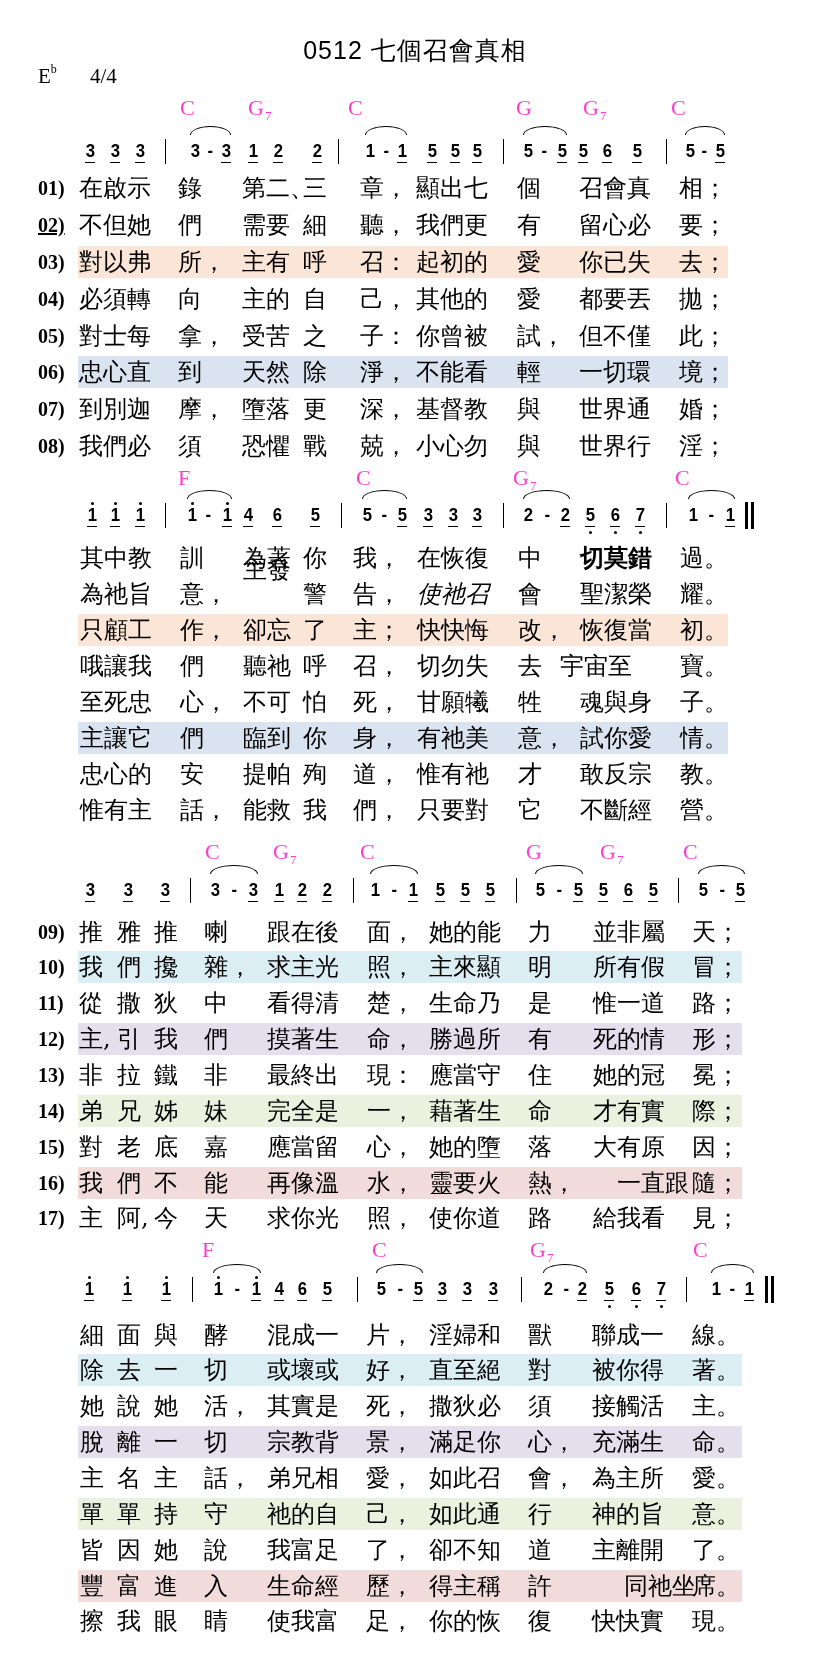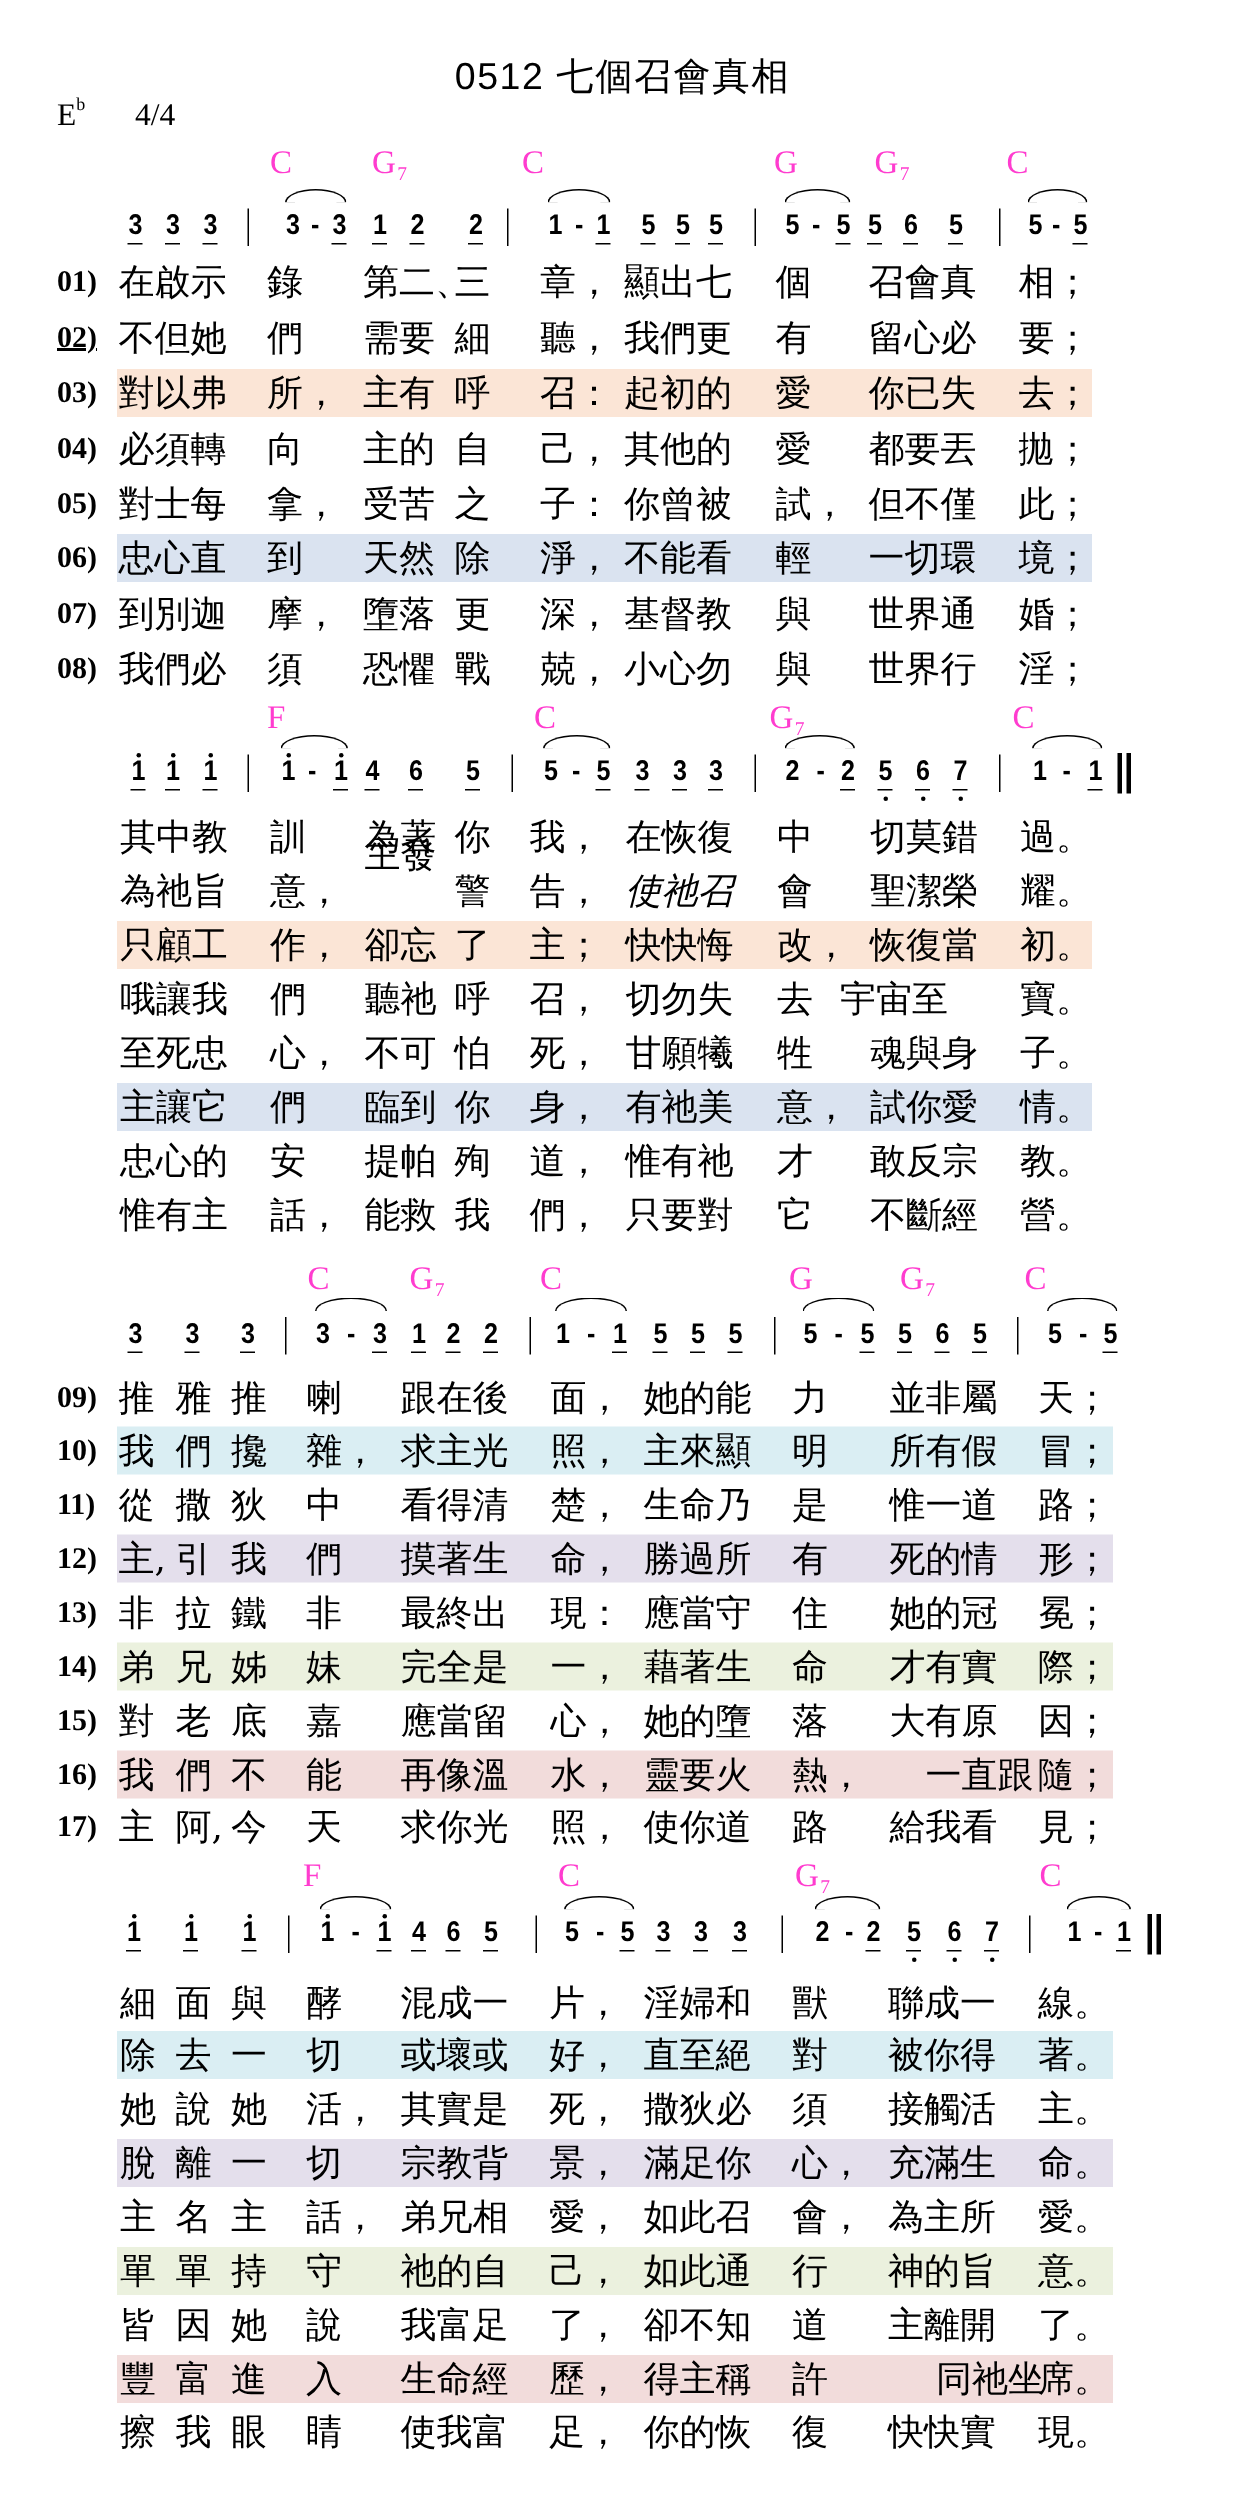--- a/index.html
+++ b/index.html
@@ -291,21 +291,21 @@
     </div>
     <div>
       <div>
         <div class="seg" style="left: 80px; top: 540px;">其中教</div>
         <div class="seg" style="left: 180px; top: 540px;">訓</div>
         <div class="seg" style="left: 243px; top: 540px;">為著</div>
         <div class="seg" style="left: 303px; top: 540px;">你</div>
         <div class="seg" style="left: 353px; top: 540px;">我，</div>
         <div class="seg" style="left: 417px; top: 540px;">在恢復</div>
         <div class="seg" style="left: 518px; top: 540px;">中</div>
-        <div class="seg" style="left: 580px; top: 540px;">切莫錯</div>
+        <div class="seg" style="left: 580px; top: 540px; font-weight: bold;">切莫錯</div>
         <div class="seg" style="left: 680px; top: 540px;">過。</div>
       </div>
       <div>
         <div class="seg" style="left: 80px; top: 576px;">為祂旨</div>
         <div class="seg" style="left: 180px; top: 576px;">意，</div>
         <div class="seg" style="left: 243px; top: 552px;">主發</div>
         <div class="seg" style="left: 303px; top: 576px;">警</div>
         <div class="seg" style="left: 353px; top: 576px;">告，</div>
         <div class="seg" style="left: 417px; top: 576px; font-style: italic;">使祂召</div>
         <div class="seg" style="left: 518px; top: 576px;">會</div>

